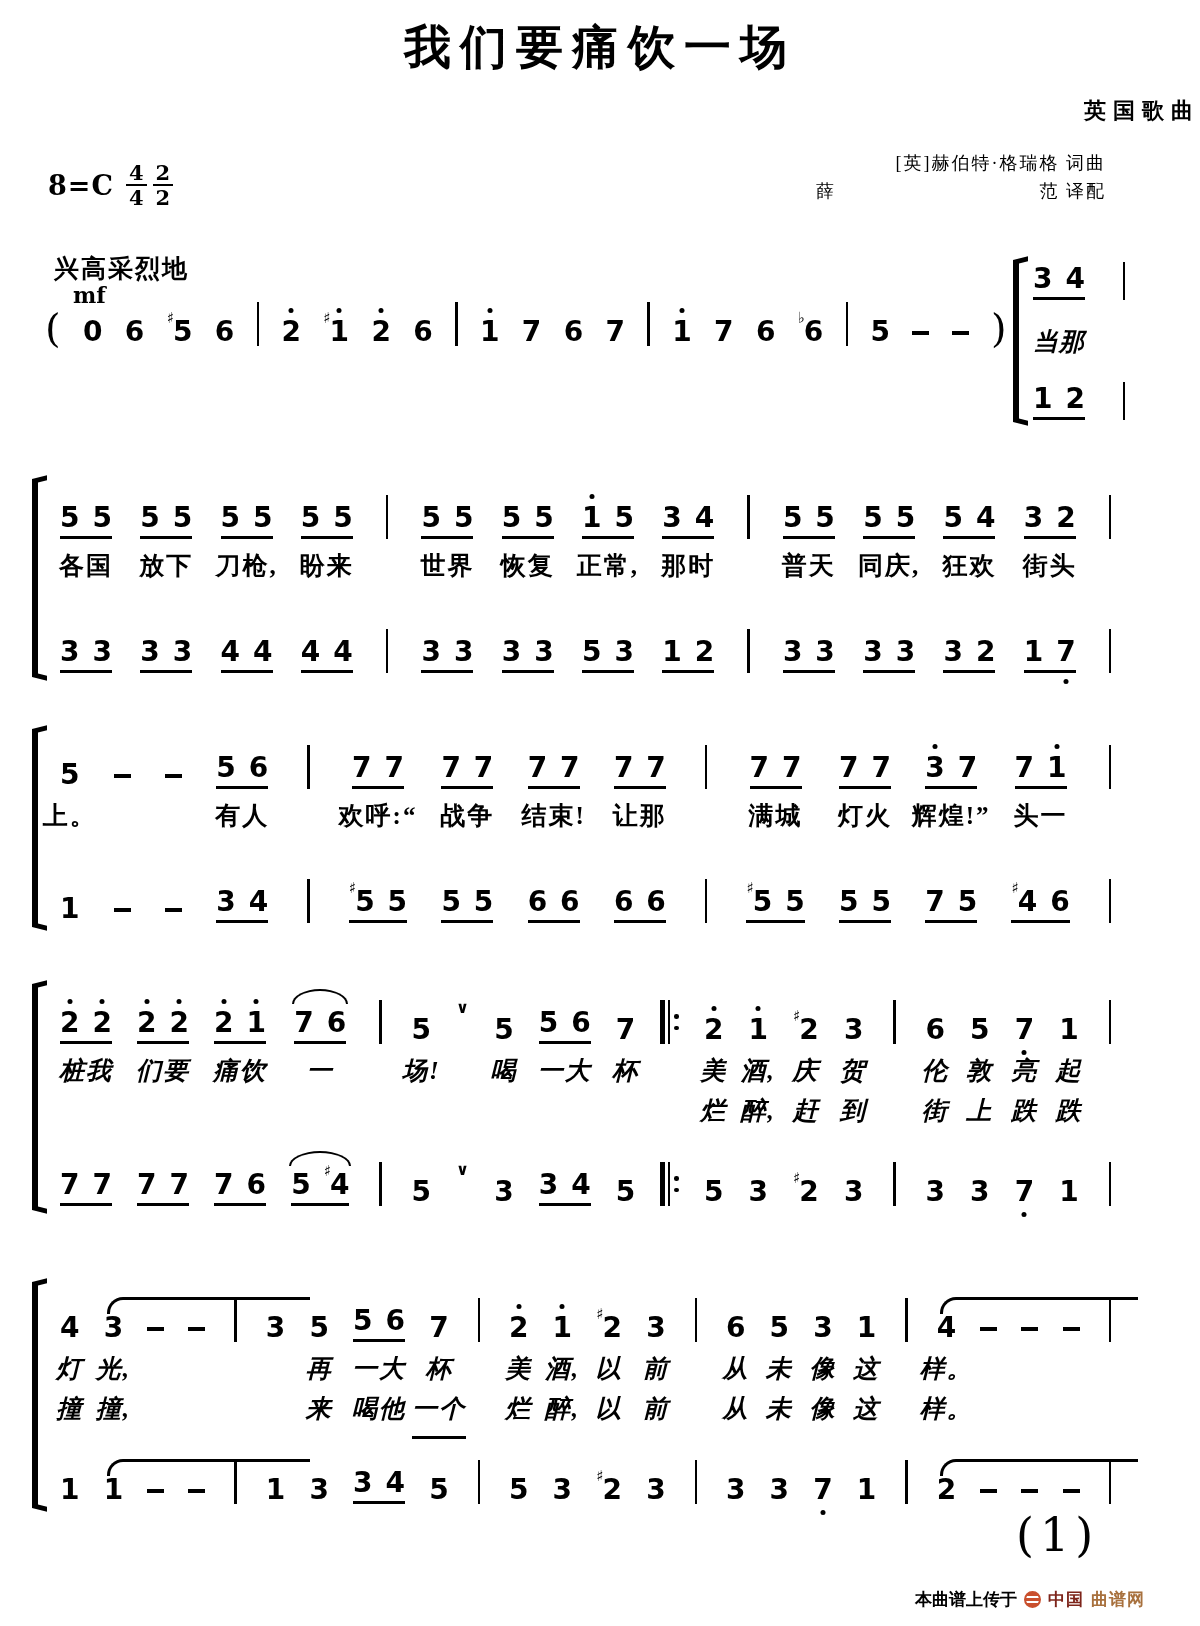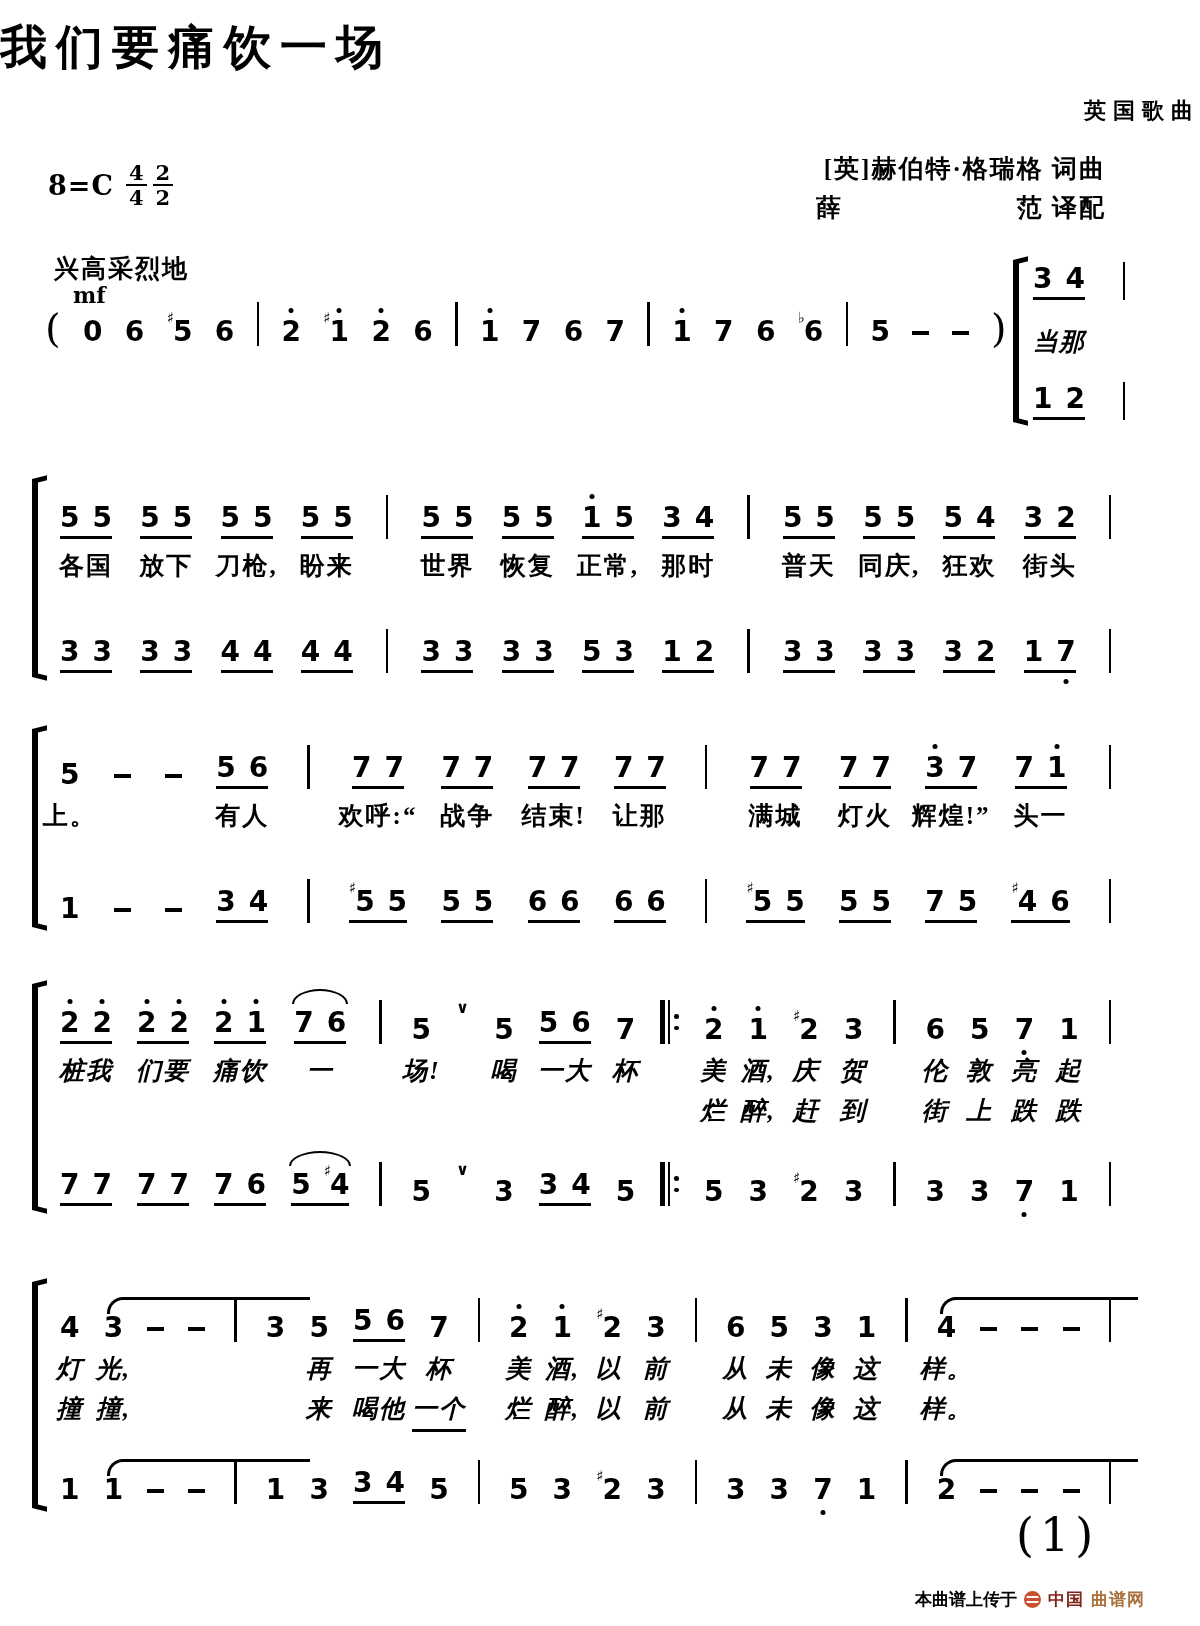--- a/index.html
+++ b/index.html
@@ -1,31 +1,31 @@
 <!DOCTYPE html>
 <html><head>
 <meta charset="utf-8">
 <style>
   html,body{margin:0;padding:0;background:#e8e8e8;}
   #page{position:relative;width:1200px;height:1626px;background:#ffffff;margin:0 auto;overflow:hidden;
         font-family:"Liberation Serif",serif;color:#000;}
 
   
-  .title{position:absolute;top:16px;left:0;width:100%;text-align:left;
+  .title{position:absolute;top:16px;left:0;width:100%;text-align:center;
          font-size:47px;font-weight:700;letter-spacing:9px;}
   .subtitle{position:absolute;top:96px;left:0;width:100%;text-align:right;
             font-size:22px;font-weight:700;letter-spacing:7px;}
   .keyrow{position:absolute;top:162px;left:48px;display:flex;align-items:center;
           font-family:"DejaVu Serif",serif;font-weight:700;}
   .keylabel{font-size:27px;letter-spacing:1px;}
   .frac{display:inline-flex;flex-direction:column;align-items:center;margin-left:12px;
         font-size:21px;line-height:1.0;}
   .frac .fn{border-bottom:2.5px solid #000;padding:0 3px 1px;}
   .frac .fd{padding:1px 3px 0;}
-  .credits{position:absolute;top:150px;right:94px;width:352px;font-size:25px;font-weight:700;line-height:1.55;}
+  .credits{position:absolute;top:150px;right:94px;width:352px;font-size:18px;font-weight:400;line-height:1.55;}
   .credits .c1{text-align:right;letter-spacing:2px;white-space:nowrap;}
   .credits .c2{display:flex;justify-content:space-between;padding-left:62px;letter-spacing:2px;}
   .expression{position:absolute;top:252px;left:54px;font-size:25px;font-weight:700;letter-spacing:2px;}
 
   
   .note{display:inline-flex;align-items:flex-end;}
   .acc{font-size:15px;font-weight:700;align-self:flex-start;margin-top:-9px;margin-right:-1px;
        font-family:"DejaVu Sans",sans-serif;}
   .nd{position:relative;display:inline-block;}
   .num{font-size:28px;font-weight:700;line-height:1;font-family:"DejaVu Sans",sans-serif;}
@@ -60,21 +60,21 @@
                    transform:skewY(14deg);transform-origin:left bottom;}
   .cols{display:flex;justify-content:space-between;}
   .col{display:flex;flex-direction:column;align-items:center;min-width:12px;}
   .uv,.dv{height:52px;display:flex;align-items:flex-end;justify-content:center;}
   .lyr{position:relative;height:82px;align-self:stretch;}
   .sys.ly2 .lyr{height:110px;font-style:italic;}
   .lline{position:absolute;left:50%;transform:translateX(-50%);white-space:nowrap;
          font-size:25px;font-weight:700;letter-spacing:2px;}
   .lline.l0{top:10px;}
   .lline.l1{top:50px;}
-  .lline.ul{border-bottom:3px solid #000;padding-bottom:4px;}
+  .lline.ul{border-bottom:3px solid #000;padding-bottom:11px;}
   #sys2{top:487px;}
   #sys3{top:737px;}
   #sys4{top:992px;}
   #sys5{top:1290px;}
 
   
   .intro{position:absolute;top:256px;left:45px;width:1140px;height:170px;}
   .dyn{position:absolute;top:26px;left:28px;font-size:22px;font-weight:700;
        font-family:"DejaVu Serif",serif;}
   .irow{position:absolute;top:46px;left:0;width:962px;display:flex;justify-content:space-between;

